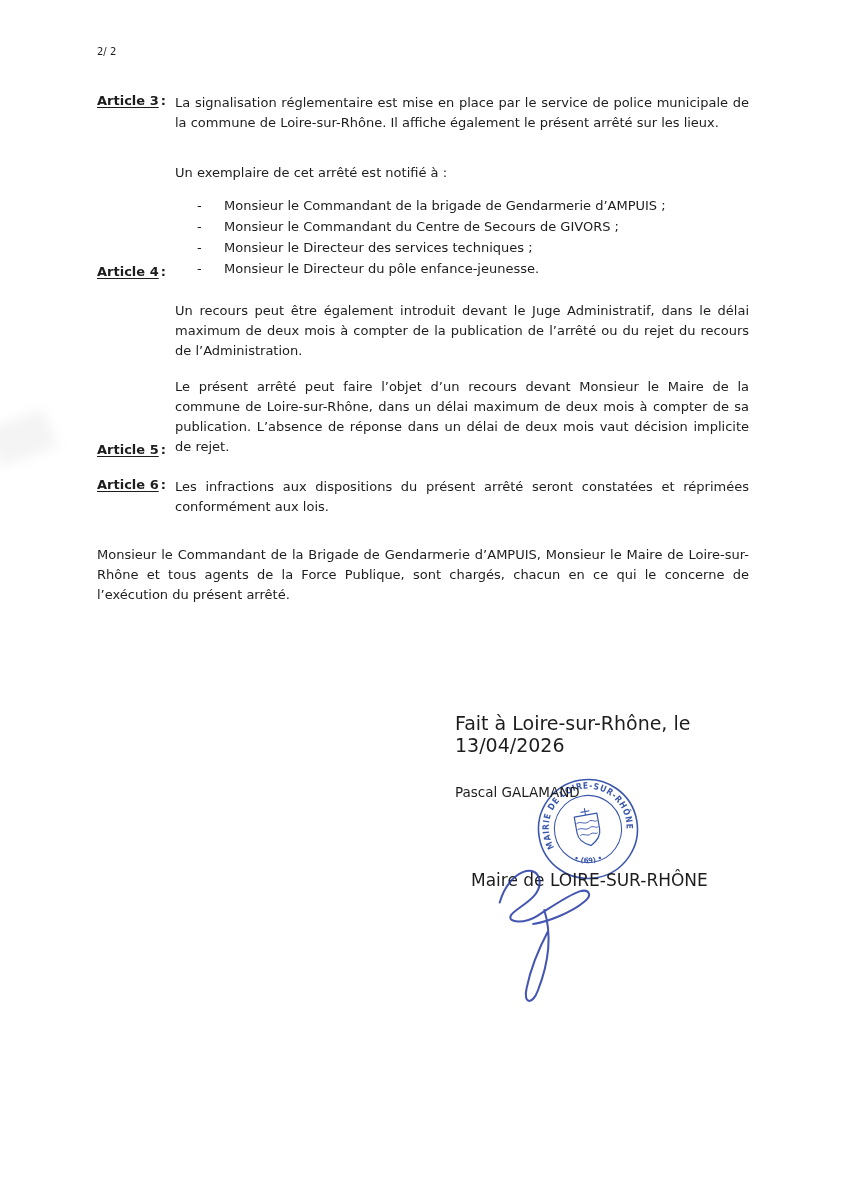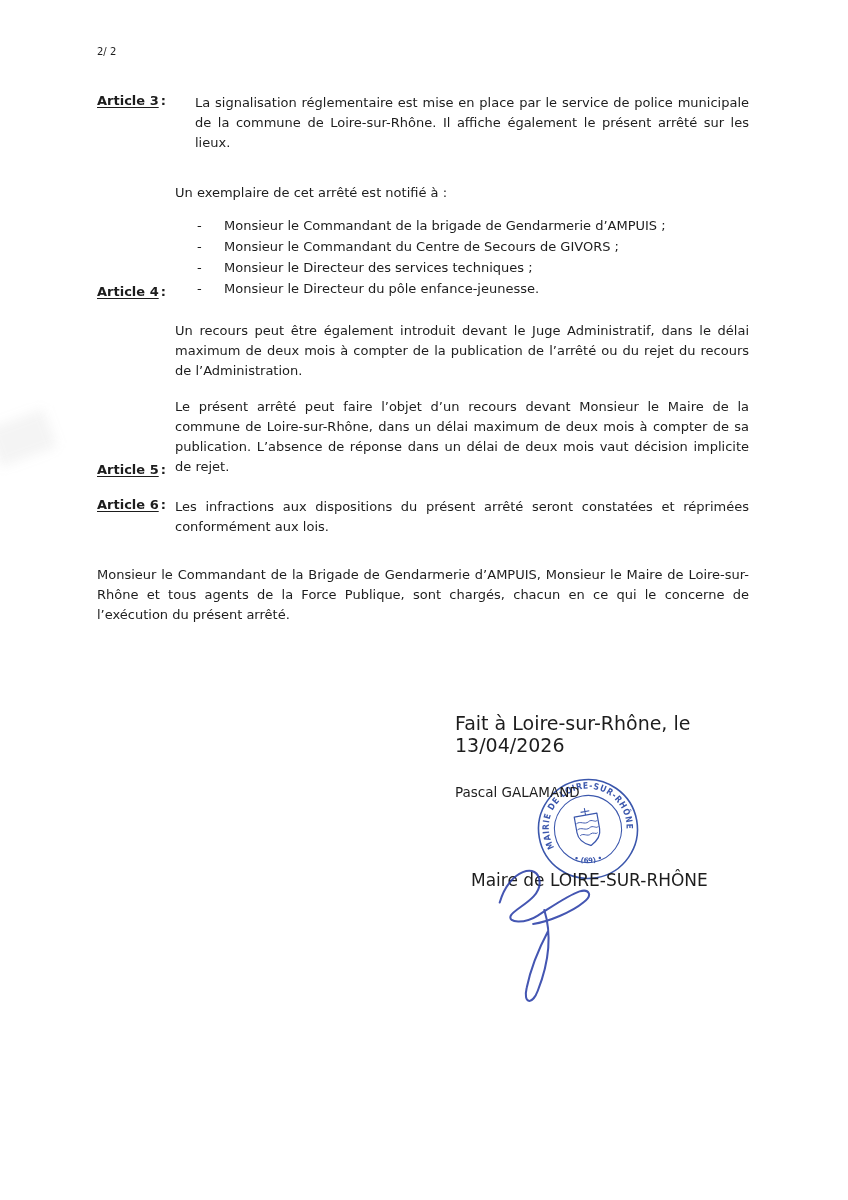--- a/index.html
+++ b/index.html
@@ -34,21 +34,21 @@
   .article-label .uname { text-decoration:underline; text-underline-offset:2px; }
   .article-label .suffix { margin-left:2px; }
   .article-body {
     flex:1;
     line-height:20px;
     text-align:justify;
   }
   .article-body p { margin:0; }
   .article-body p + p { margin-top:16px; }
 
-  .a3 { margin-bottom:30px;gap:20px; }
+  .a3 { margin-bottom:30px; }
   .a4 { margin-bottom:22px;align-items:flex-end; }
   .a5 { margin-bottom:20px;align-items:flex-end; }
   .a6 { margin-bottom:28px; }
 
   .bullet-list { margin-top:12px; }
   .bullet-item {
     display:flex;
     line-height:21px;
     padding-left:22px;
     text-align:left;

